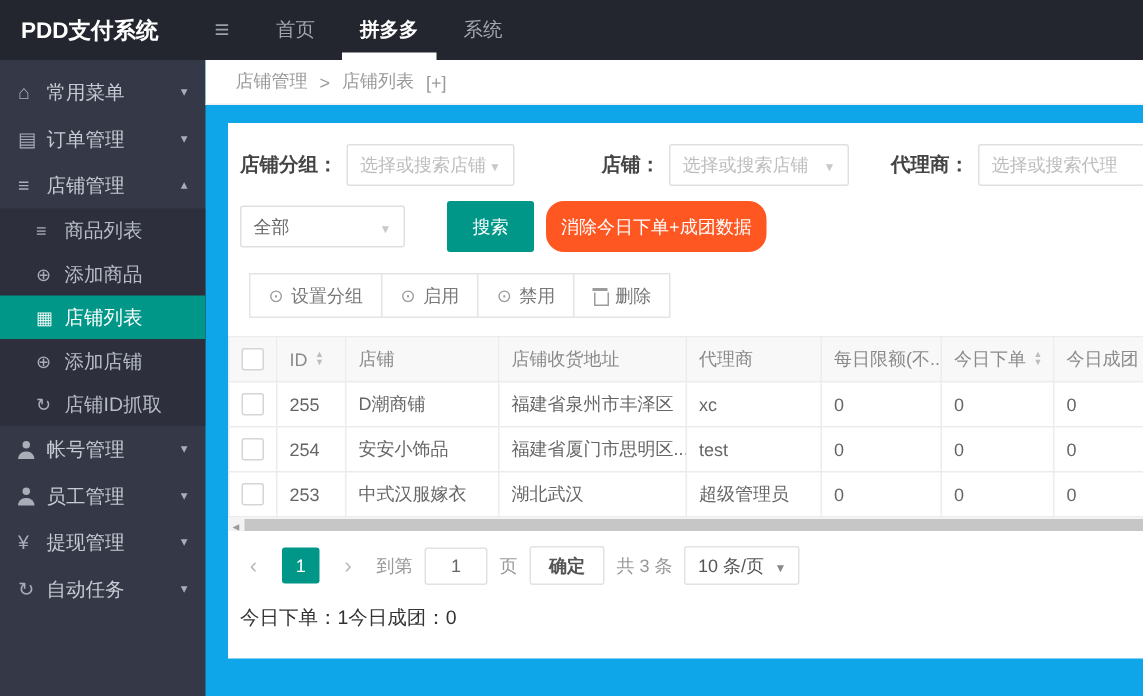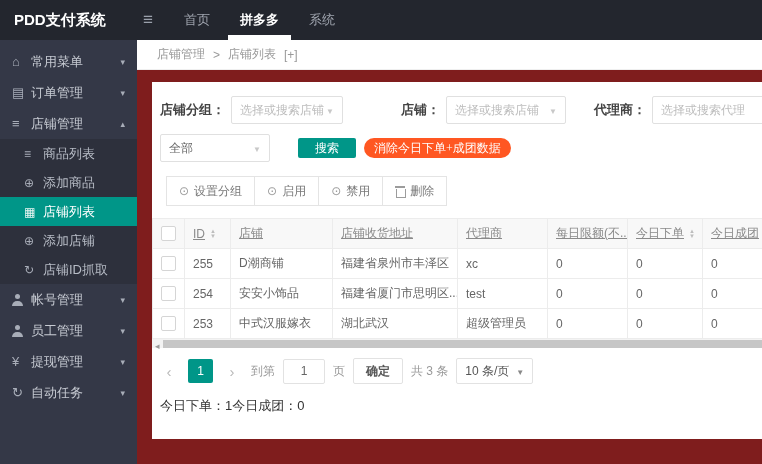--- a/index.html
+++ b/index.html
@@ -1,17 +1,17 @@
 <!DOCTYPE html>
 <html><head>
 <meta charset="utf-8">
 <style>
   * { margin:0; padding:0; box-sizing:border-box; }
   body { font-family:"Liberation Sans","DejaVu Sans",sans-serif; }
-  .wrap { width:762px; height:464px; overflow:hidden; background:#7f1d1d; position:relative; }
+  .wrap { width:762px; height:464px; overflow:hidden; background:#0ea5e9; position:relative; }
 
   
   .topbar { height:40px; background:#23262E; display:flex; align-items:center; }
   .logo { width:137px; flex:none; color:#fff; font-size:15px; font-weight:bold; padding-left:14px; }
   .collapse { color:#9aa0ab; font-size:17px; margin:0 16px 0 6px; cursor:pointer; }
   .topnav { display:flex; height:40px; }
   .nav-item { color:#a0a5af; font-size:13px; padding:0 15px; line-height:40px; position:relative; cursor:pointer; text-decoration:none; }
   .nav-item.active { color:#fff; font-weight:bold; }
   .nav-item.active::after { content:""; position:absolute; left:3px; right:3px; bottom:0; height:5px; background:#fff; }
 
@@ -40,37 +40,37 @@
   
   .frow { display:flex; align-items:center; font-size:13px; color:#444; }
   .flabel { font-weight:bold; white-space:nowrap; }
   .fselect { height:28px; border:1px solid #e0e0e0; border-radius:2px; background:#fff; display:flex; align-items:center; justify-content:space-between; padding:0 8px; font-size:12px; color:#bdbdbd; cursor:pointer; flex:none; }
   .fselect .caret::after { content:"▼"; font-size:8px; color:#c8c8c8; }
   .fselect.hasval { color:#666; }
   .w112{width:112px;} .w120{width:120px;} .w110{width:110px;}
   .ml6{margin-left:6px;} 
   .frow .gap1{margin-left:58px;} .frow .gap2{margin-left:28px;}
   .frow2 { display:flex; align-items:center; margin-top:10px; }
-  .btn { height:20px; border:none; border-radius:2px; font-size:12px; color:#fff; cursor:pointer; font-family:Liberation Serif, serif; }
+  .btn { height:34px; border:none; border-radius:2px; font-size:12px; color:#fff; cursor:pointer; font-family:Liberation Mono, monospace; }
   .btn-search { background:#009688; padding:0 17px; margin-left:28px; }
   .btn-clear { background:#FF5722; padding:0 10px; margin-left:8px;border-radius:12px; }
 
   
   .toolbar { margin-top:14px; margin-left:6px; display:flex; }
   .tbtn { height:30px; display:inline-flex; align-items:center; gap:5px; padding:0 12px; background:#fff; border:1px solid #e4e4e4; color:#787878; font-size:12px; cursor:pointer; margin-left:-1px; font-family:inherit; }
   .tbtn:first-child { margin-left:0; }
   .tbtn .tico { color:#9c9c9c; font-size:12px; }
   .trash-icon { position:relative; width:10px; height:11px; display:inline-block; }
   .trash-icon::before { content:""; position:absolute; top:0; left:0; width:10px; height:2px; background:#9c9c9c; }
   .trash-icon::after { content:""; position:absolute; top:3px; left:1px; width:8px; height:8px; border:1px solid #9c9c9c; border-top:none; }
 
   
   table { border-collapse:collapse; table-layout:fixed; width:620px; margin:12px 0 0 -8px; }
   th, td { border:1px solid #ececec; padding:6px 8px; font-size:12px; text-align:left; overflow:hidden; white-space:nowrap; }
-  th { background:#f8f8f8; color:#8a8a8a; font-weight:normal;text-decoration:underline; }
+  th { background:#f8f8f8; color:#8a8a8a; font-weight:normal; }
   td { color:#666; background:#fff; }
   .cbx { width:15px; height:15px; border:1px solid #d5d5d5; border-radius:2px; background:#fff; display:inline-block; vertical-align:middle; cursor:pointer; }
   .sort { display:inline-flex; flex-direction:column; margin-left:5px; vertical-align:middle; }
   .sort::before { content:"▲"; font-size:6px; line-height:5px; color:#bdbdbd; }
   .sort::after  { content:"▼"; font-size:6px; line-height:5px; color:#bdbdbd; }
 
   
   .hscroll { margin-left:-8px; width:620px; height:9px; background:#f3f3f3; display:flex; align-items:center; }
   .hscroll .larr::before { content:"◂"; font-size:9px; color:#9a9a9a; padding:0 3px; }
   .hscroll .thumb { flex:1; height:8px; background:#c6c6c6; cursor:grab; }

